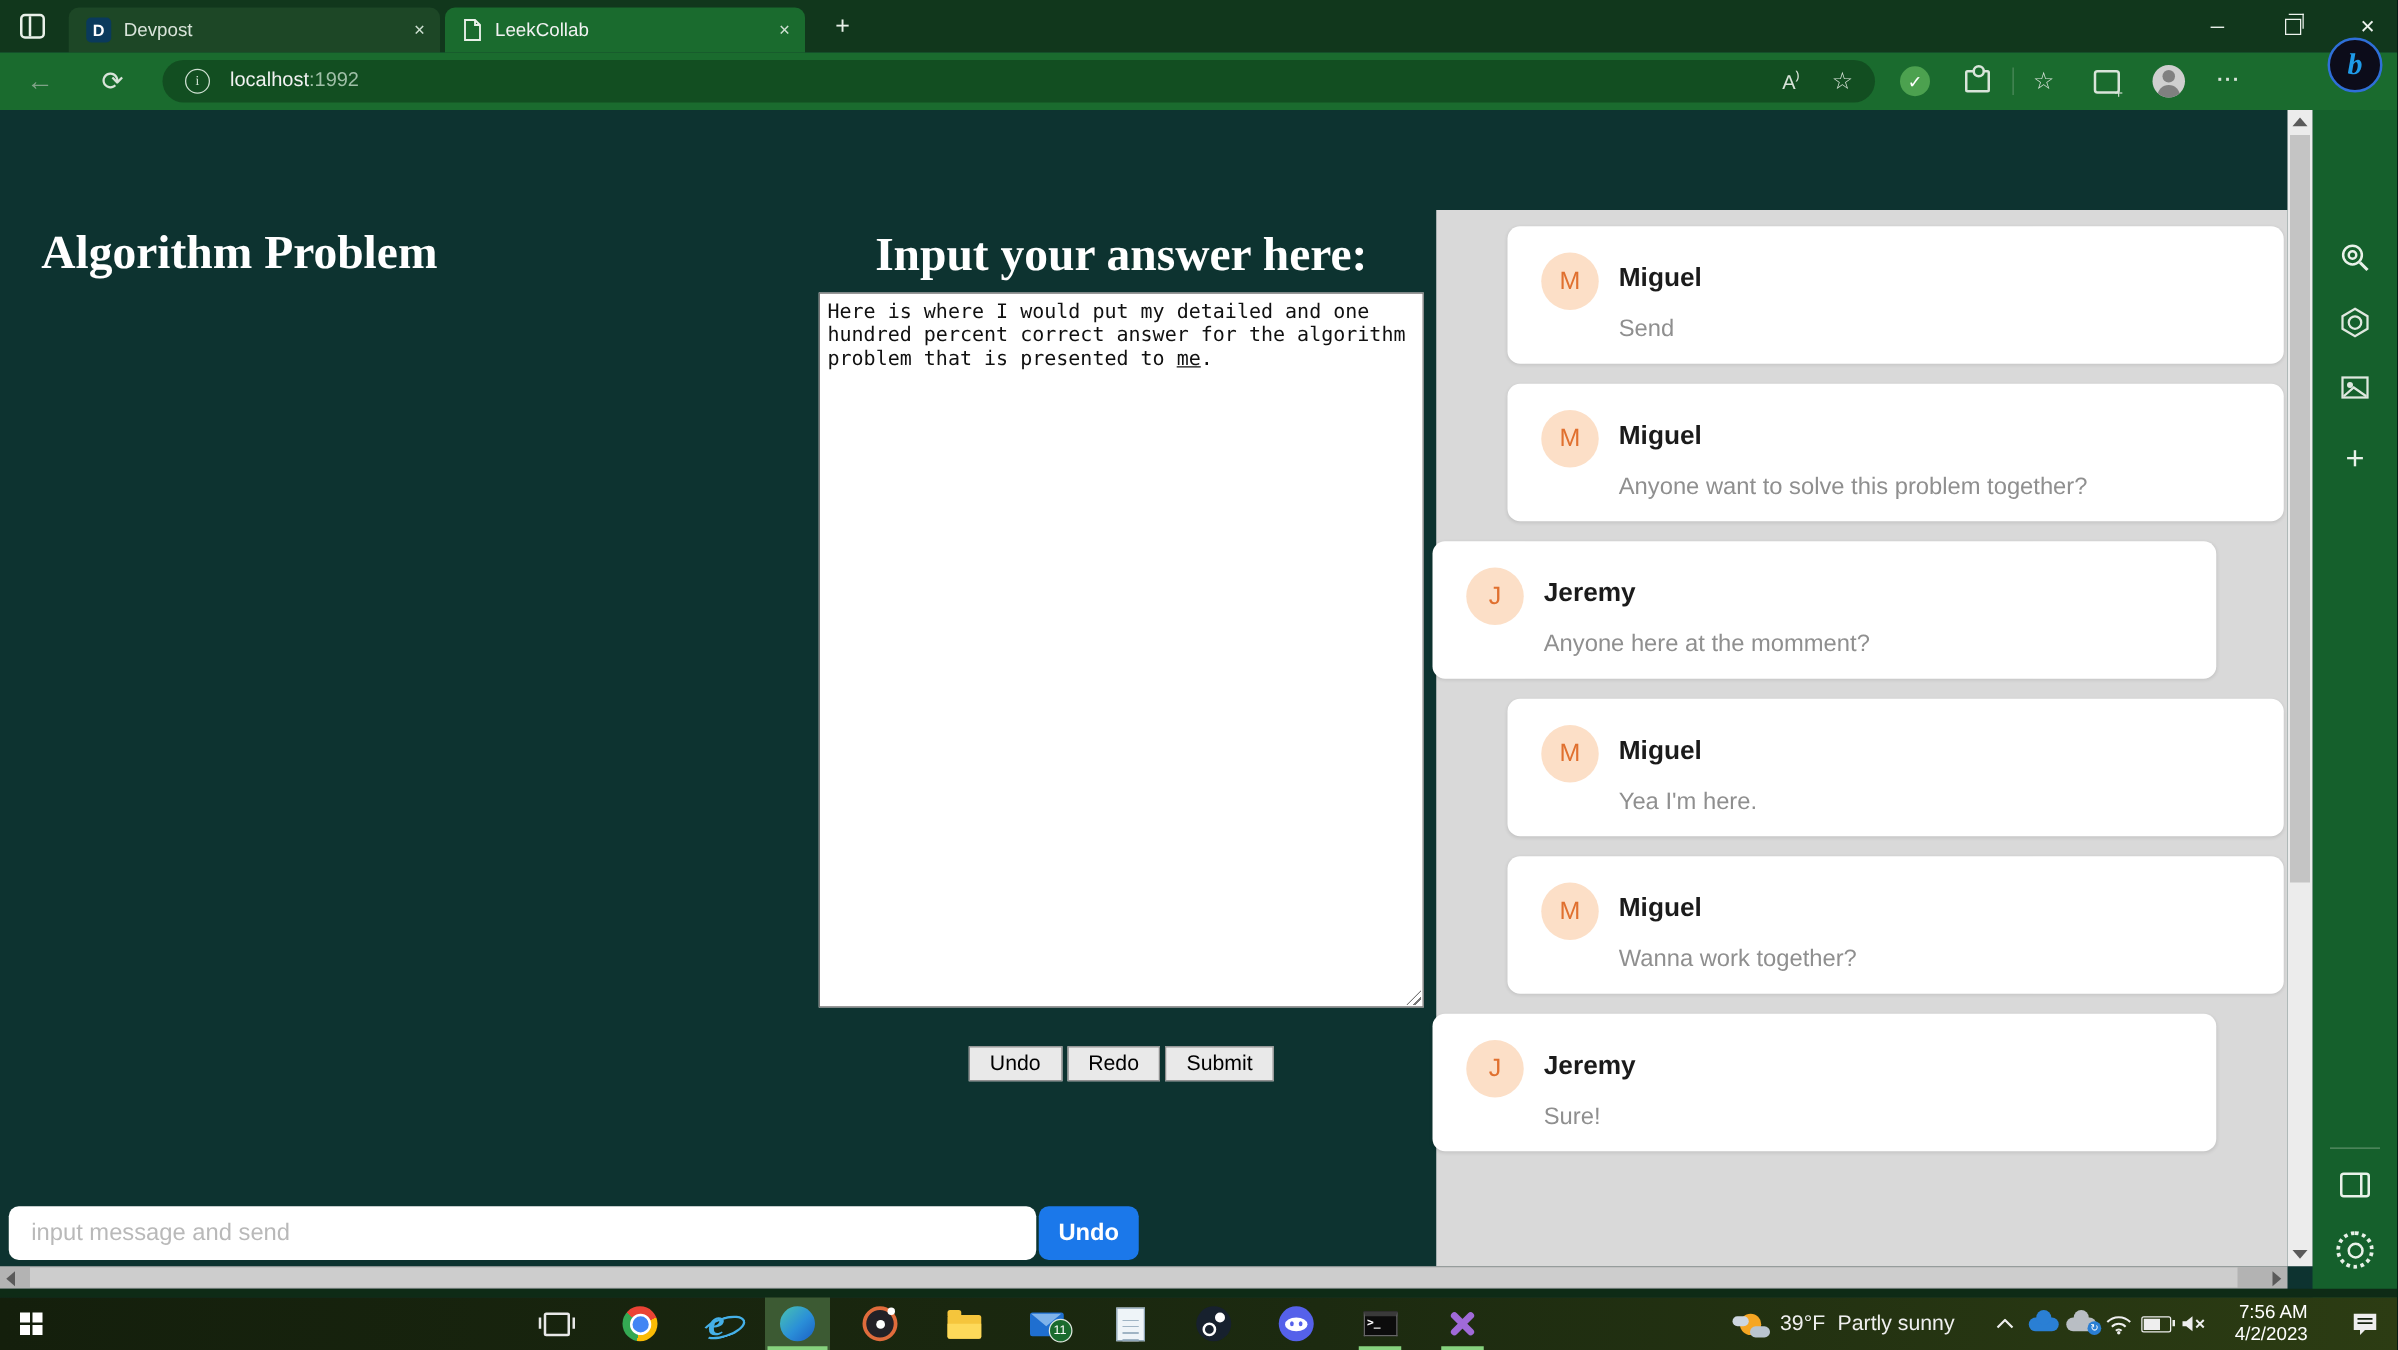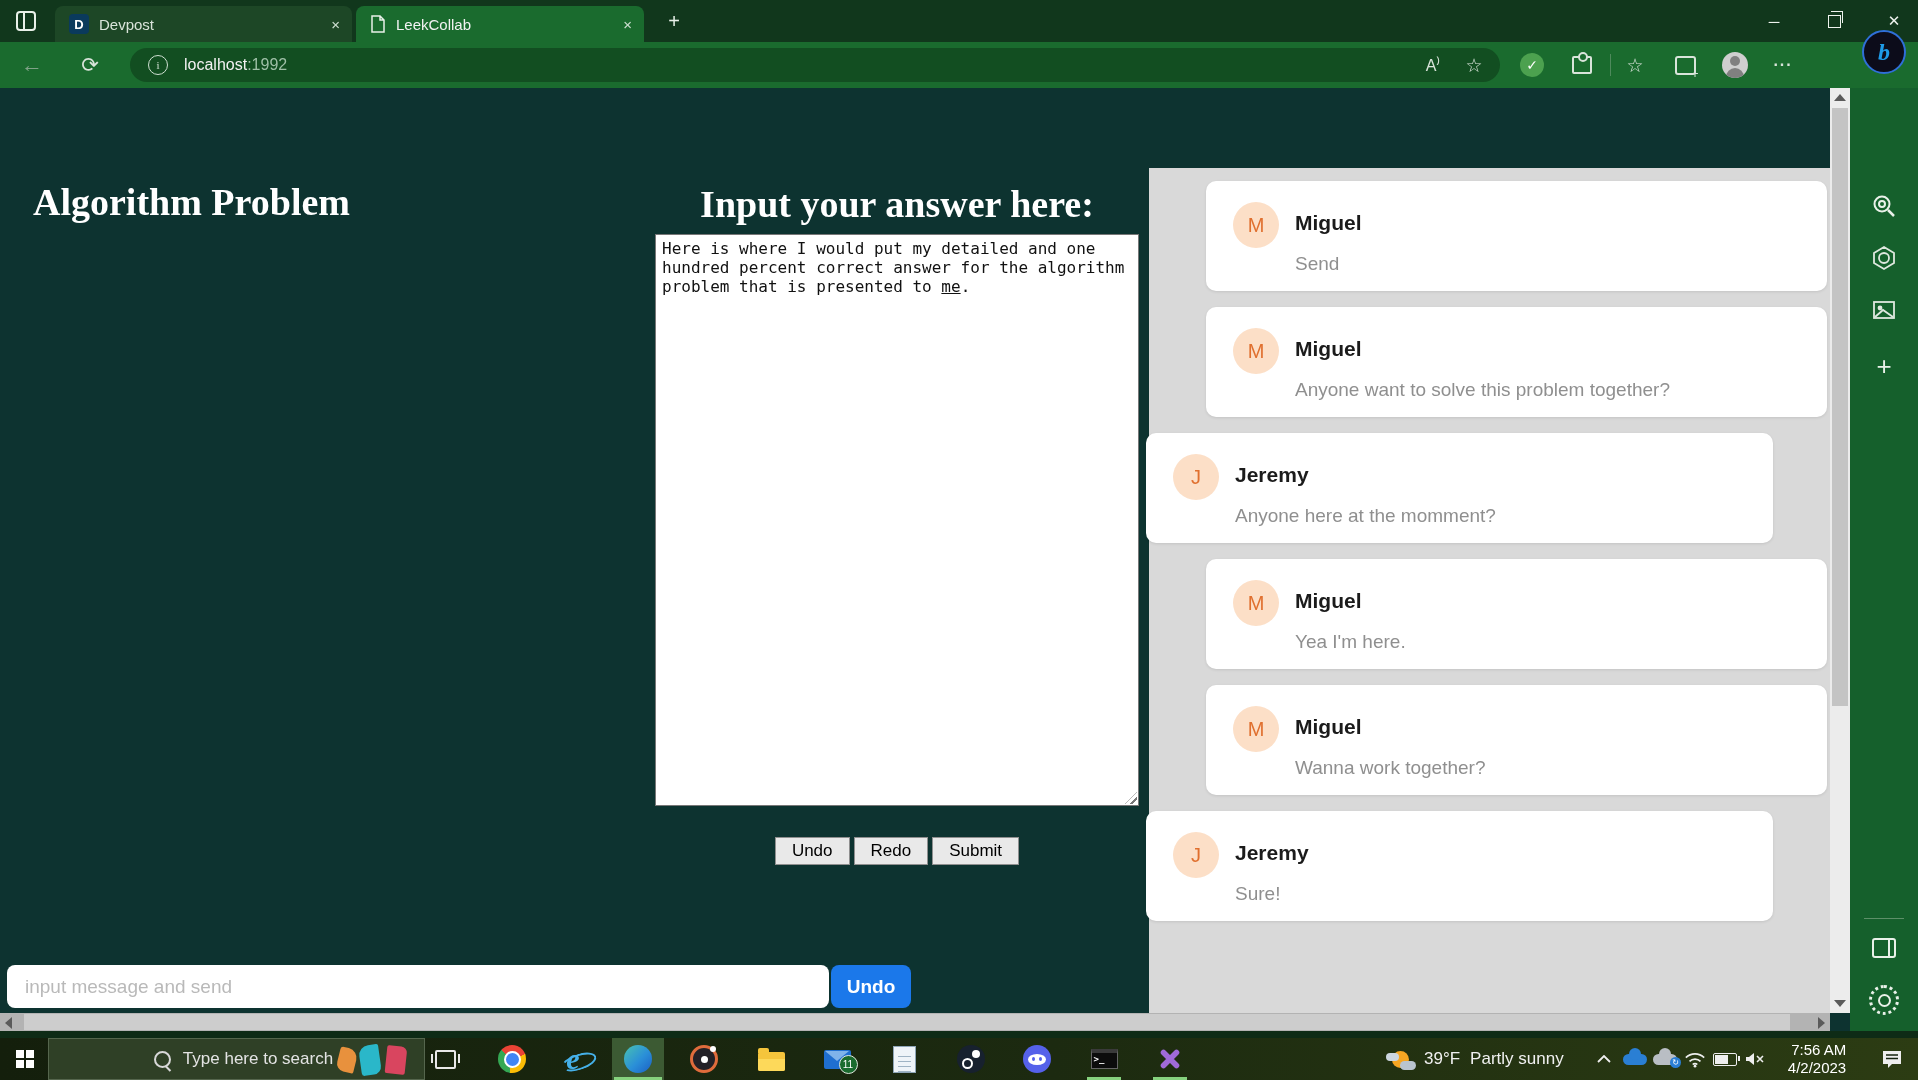--- a/index.html
+++ b/index.html
@@ -264,29 +264,20 @@
     <span id="hthumb"></span>
     <span class="tri" style="right:5px;top:4px;border-top:6px solid transparent;border-bottom:6px solid transparent;border-left:7px solid #5a5a5a;"></span>
   </div>
   <div class="abs" style="left:0;top:1031px;width:1918px;height:7px;background:#0e2b16;"></div>
 
   <div class="abs" id="taskbar">
     <div class="tbar-item" style="left:4px;width:42px;">
         <span class="winlogo"></span>
       </div>
 
-    <div class="tbar-item" id="searchbox">
-      <span class="mag"></span>
-      <span>Type here to search</span>
-      <span class="art">
-        <i style="left:6px;top:4px;width:18px;height:24px;background:#e8913d;transform:rotate(14deg);border-radius:3px 10px 2px 8px;"></i>
-        <i style="left:28px;top:1px;width:20px;height:30px;background:#2ab7c9;transform:rotate(-8deg);border-radius:10px 2px 8px 3px;"></i>
-        <i style="left:54px;top:2px;width:20px;height:28px;background:#d9455f;border-radius:2px 6px 2px 2px;transform:rotate(6deg);"></i>
-      </span>
-    </div>
 
     <div class="tbar-item" style="left:421px;width:48px;">
         <span class="tvw"></span>
       </div>
     <div class="tbar-item" style="left:488px;width:48px;">
         <span class="chrome">
           <i></i>
         </span>
       </div>
     <div class="tbar-item" style="left:549px;width:48px;">

